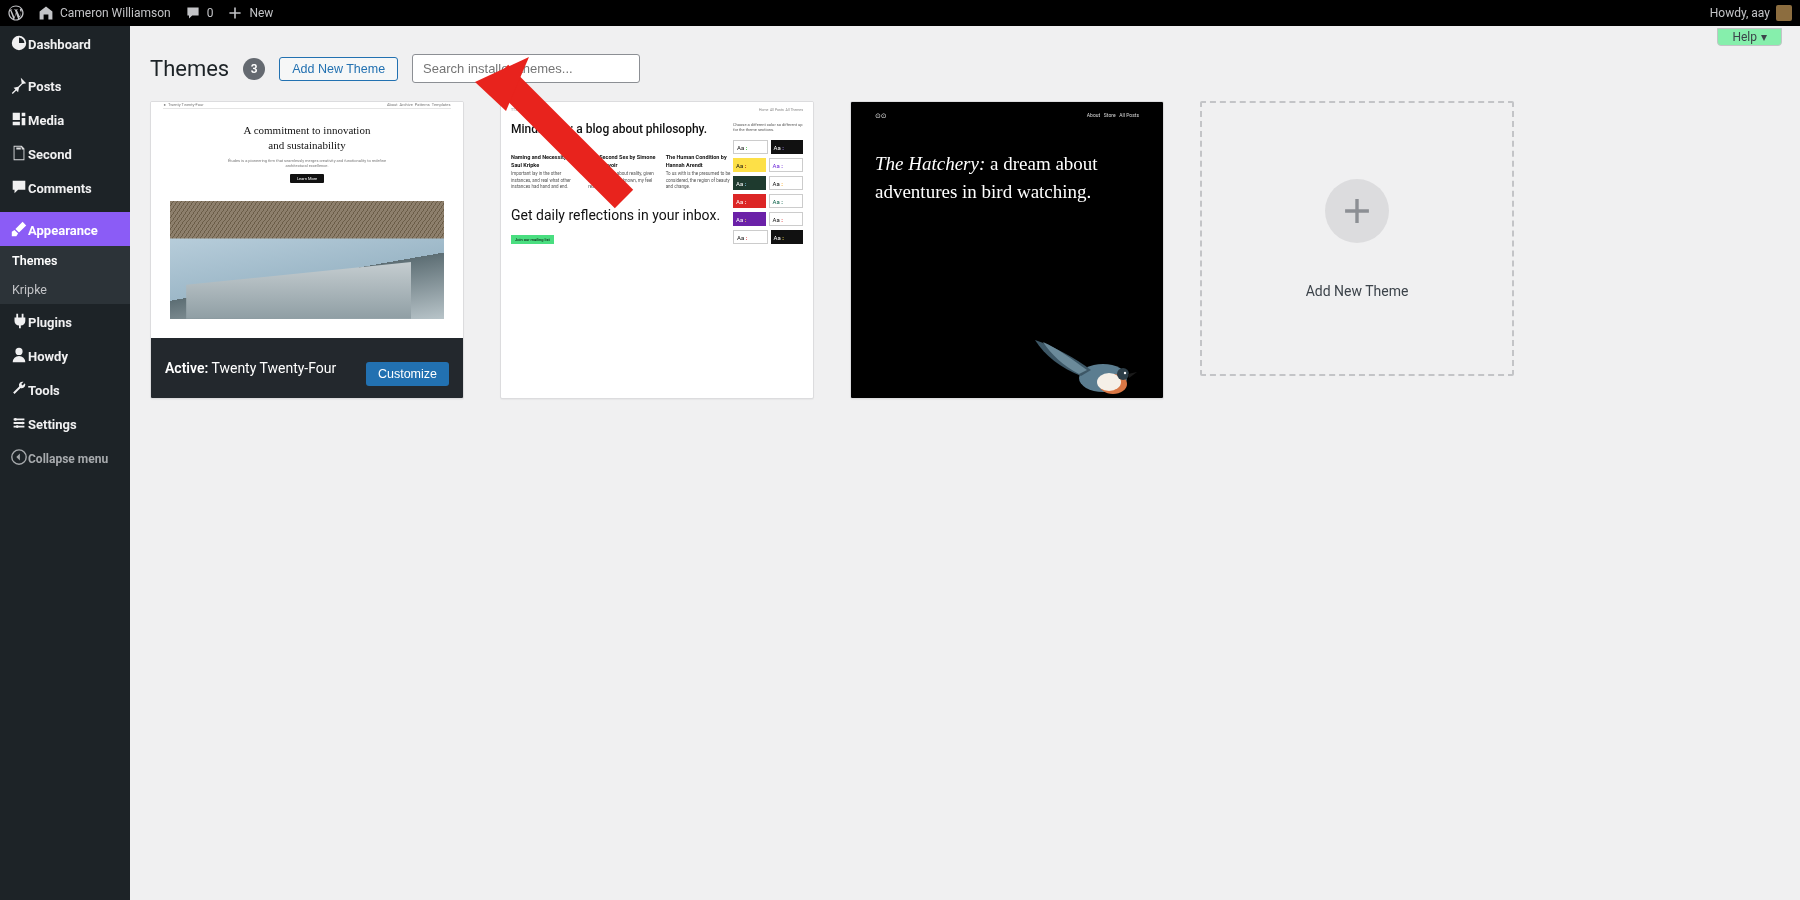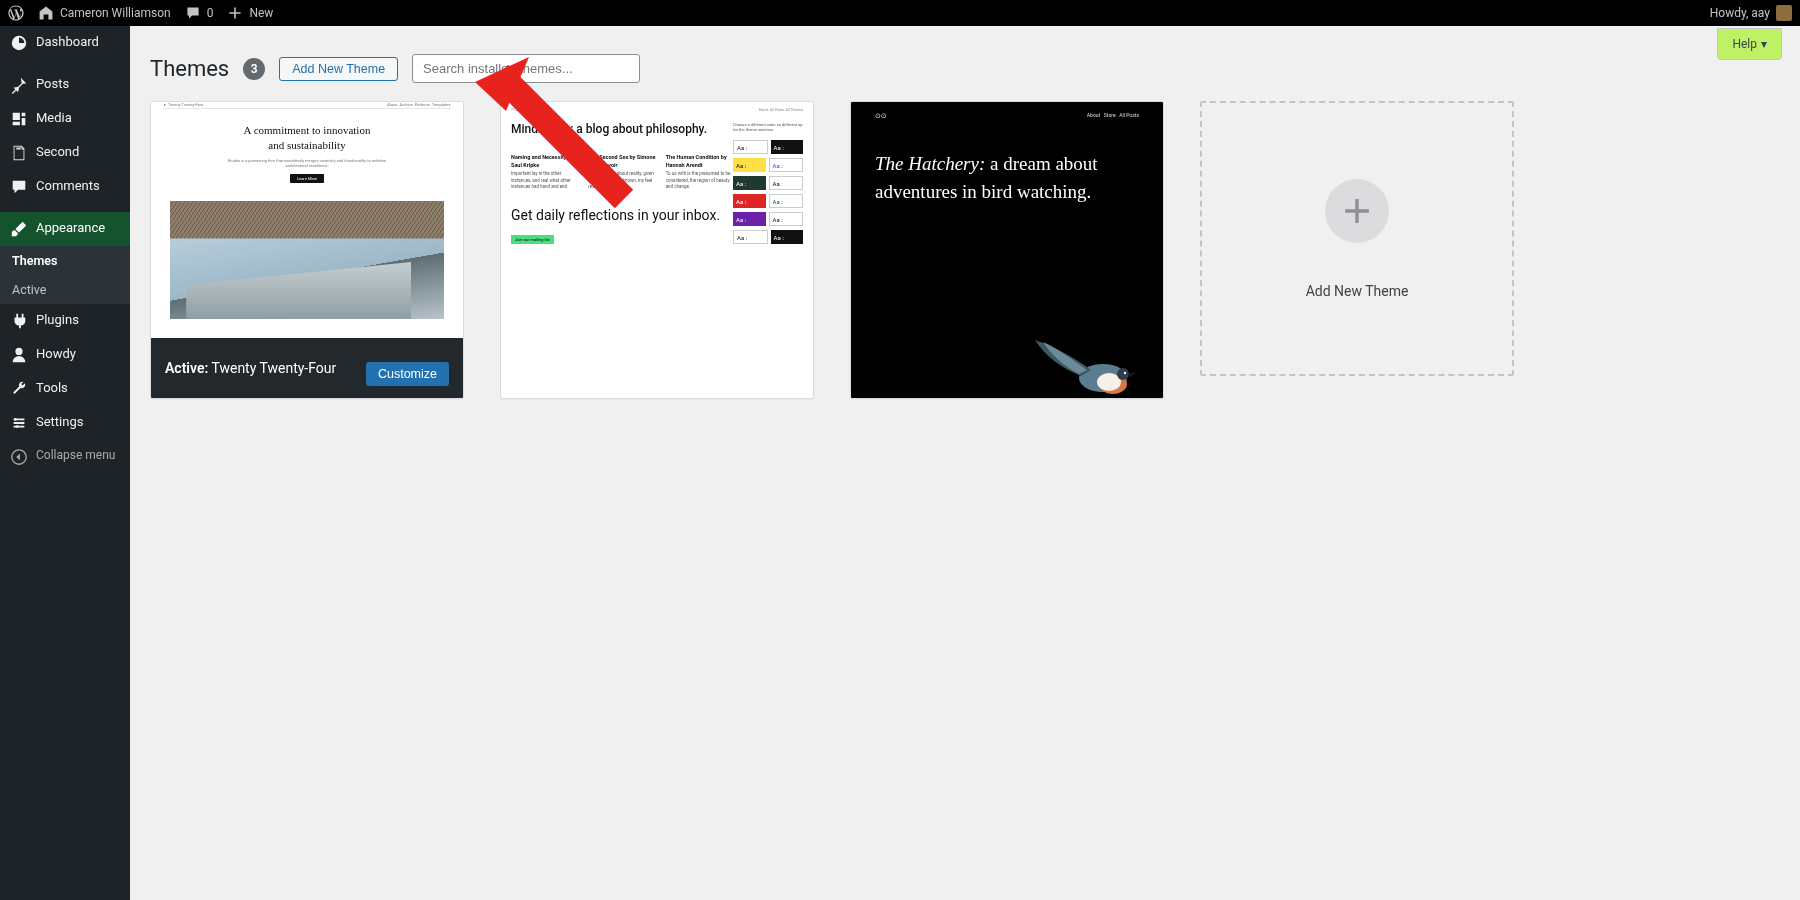--- a/index.html
+++ b/index.html
@@ -4,30 +4,30 @@
 <style>
 * { margin: 0; padding: 0; box-sizing: border-box; }
 body { font-family: -apple-system, BlinkMacSystemFont, "Segoe UI", Roboto, sans-serif; font-size: 13px; background: #f0f0f1; color: #3c434a; overflow: hidden; }
 .topbar { height: 26px; background: #000000; color: #c3c4c7; display: flex; align-items: center; padding: 0 8px; font-size: 12px; justify-content: space-between; }
 .topbar-left, .topbar-right { display: flex; align-items: center; gap: 14px; }
 .topbar-item { display: flex; align-items: center; gap: 6px; cursor: pointer; }
 .topbar-icon { width: 16px; height: 16px; display: inline-flex; align-items: center; justify-content: center; fill: #c3c4c7; }
 .topbar-avatar { width: 16px; height: 16px; background: #8c6d3f; border-radius: 2px; display: inline-block; }
 .layout { display: flex; height: calc(100vh - 26px); }
 .sidebar { width: 130px; background: #1d2327; color: #c3c4c7; display: flex; flex-direction: column; font-size: 13px; }
-.menu-item { display: flex; align-items: flex-start; gap: 8px; padding: 8px 10px; cursor: pointer; color: #f0f0f1; }
-.menu-item.active { background: #14532d; color: #fff; position: relative; }
+.menu-item { display: flex; align-items: flex-end; padding: 8px 10px; cursor: pointer; color: #f0f0f1; font-weight: bold; }
+.menu-item.active { background: #8b5cf6; color: #fff; position: relative; }
 .menu-item.active::after { content: ""; position: absolute; right: -8px; top: 50%; transform: translateY(-50%); border: 8px solid transparent; border-right-color: #f0f0f1; }
 .menu-icon { width: 18px; height: 18px; fill: currentColor; flex-shrink: 0; }
 .submenu { background: #2c3338; }
 .submenu-item { padding: 7px 12px; cursor: pointer; color: #c3c4c7; font-size: 12.5px; }
 .submenu-item.current { color: #fff; font-weight: 600; }
 .menu-collapse { color: #a7aaad; font-size: 12px; }
 .content { flex: 1; padding: 8px 20px; overflow: auto; position: relative; }
-.help-tab { position: absolute; right: 18px; top: 2px; background: #bef264; border: 1px solid #c3c4c7; border-radius: 0 0 4px 4px; padding: 8px 14px; font-size: 12px; cursor: pointer; display: flex; align-items: center; gap: 4px; }
+.help-tab { position: absolute; right: 18px; top: 2px; background: #86efac; border: 1px solid #c3c4c7; border-radius: 0 0 4px 4px; padding: 1px 14px; font-size: 12px; cursor: pointer; display: flex; align-items: center; gap: 4px; }
 .header { display: flex; align-items: center; gap: 14px; margin: 20px 0 18px; }
 .page-title { font-size: 22px; font-weight: 400; color: #1d2327; }
 .count-badge { background: #646970; color: #fff; border-radius: 50%; width: 22px; height: 22px; display: inline-flex; align-items: center; justify-content: center; font-size: 12px; font-weight: 600; }
 .add-new-btn { border: 1px solid #2271b1; color: #2271b1; background: #f6f7f7; padding: 4px 12px; border-radius: 3px; font-size: 12.5px; cursor: pointer; }
 .search-input { border: 1px solid #8c8f94; border-radius: 3px; padding: 6px 10px; font-size: 13px; width: 228px; }
 .themes-grid { display: flex; gap: 36px; flex-wrap: wrap; }
 .theme-card { width: 314px; border: 1px solid #dcdcde; background: #fff; border-radius: 2px; overflow: hidden; cursor: pointer; box-shadow: 0 1px 1px rgba(0,0,0,.04); }
 .theme-screenshot { height: 236px; background: #fff; position: relative; overflow: hidden; }
 .theme-footer { padding: 12px 14px; font-size: 14px; color: #3c434a; display: flex; align-items: center; justify-content: space-between; }
 .theme-footer.active-footer { background: #23282d; color: #fff; }
@@ -150,21 +150,21 @@
     </div>
     <div style="height:8px"></div>
     <div class="menu-item active">
       <svg class="menu-icon" viewBox="0 0 20 20">
           <path d="M14 2l4 4-8 8-4-4zM5 11l4 4-2 3-5 0 0-5z"></path>
         </svg>
       <span>Appearance</span>
     </div>
     <div class="submenu">
       <div class="submenu-item current">Themes</div>
-      <div class="submenu-item">Active</div>
+      <div class="submenu-item">Kripke</div>
     </div>
     <div class="menu-item">
       <svg class="menu-icon" viewBox="0 0 20 20">
           <path d="M7 2v4H5v4a5 5 0 005 5v3h2v-3a5 5 0 005-5V6h-2V2h-2v4H9V2z"></path>
         </svg>
       <span>Plugins</span>
     </div>
     <div class="menu-item">
       <svg class="menu-icon" viewBox="0 0 20 20">
           <path d="M10 10a4 4 0 100-8 4 4 0 000 8zm-7 8a7 7 0 0114 0z"></path>

